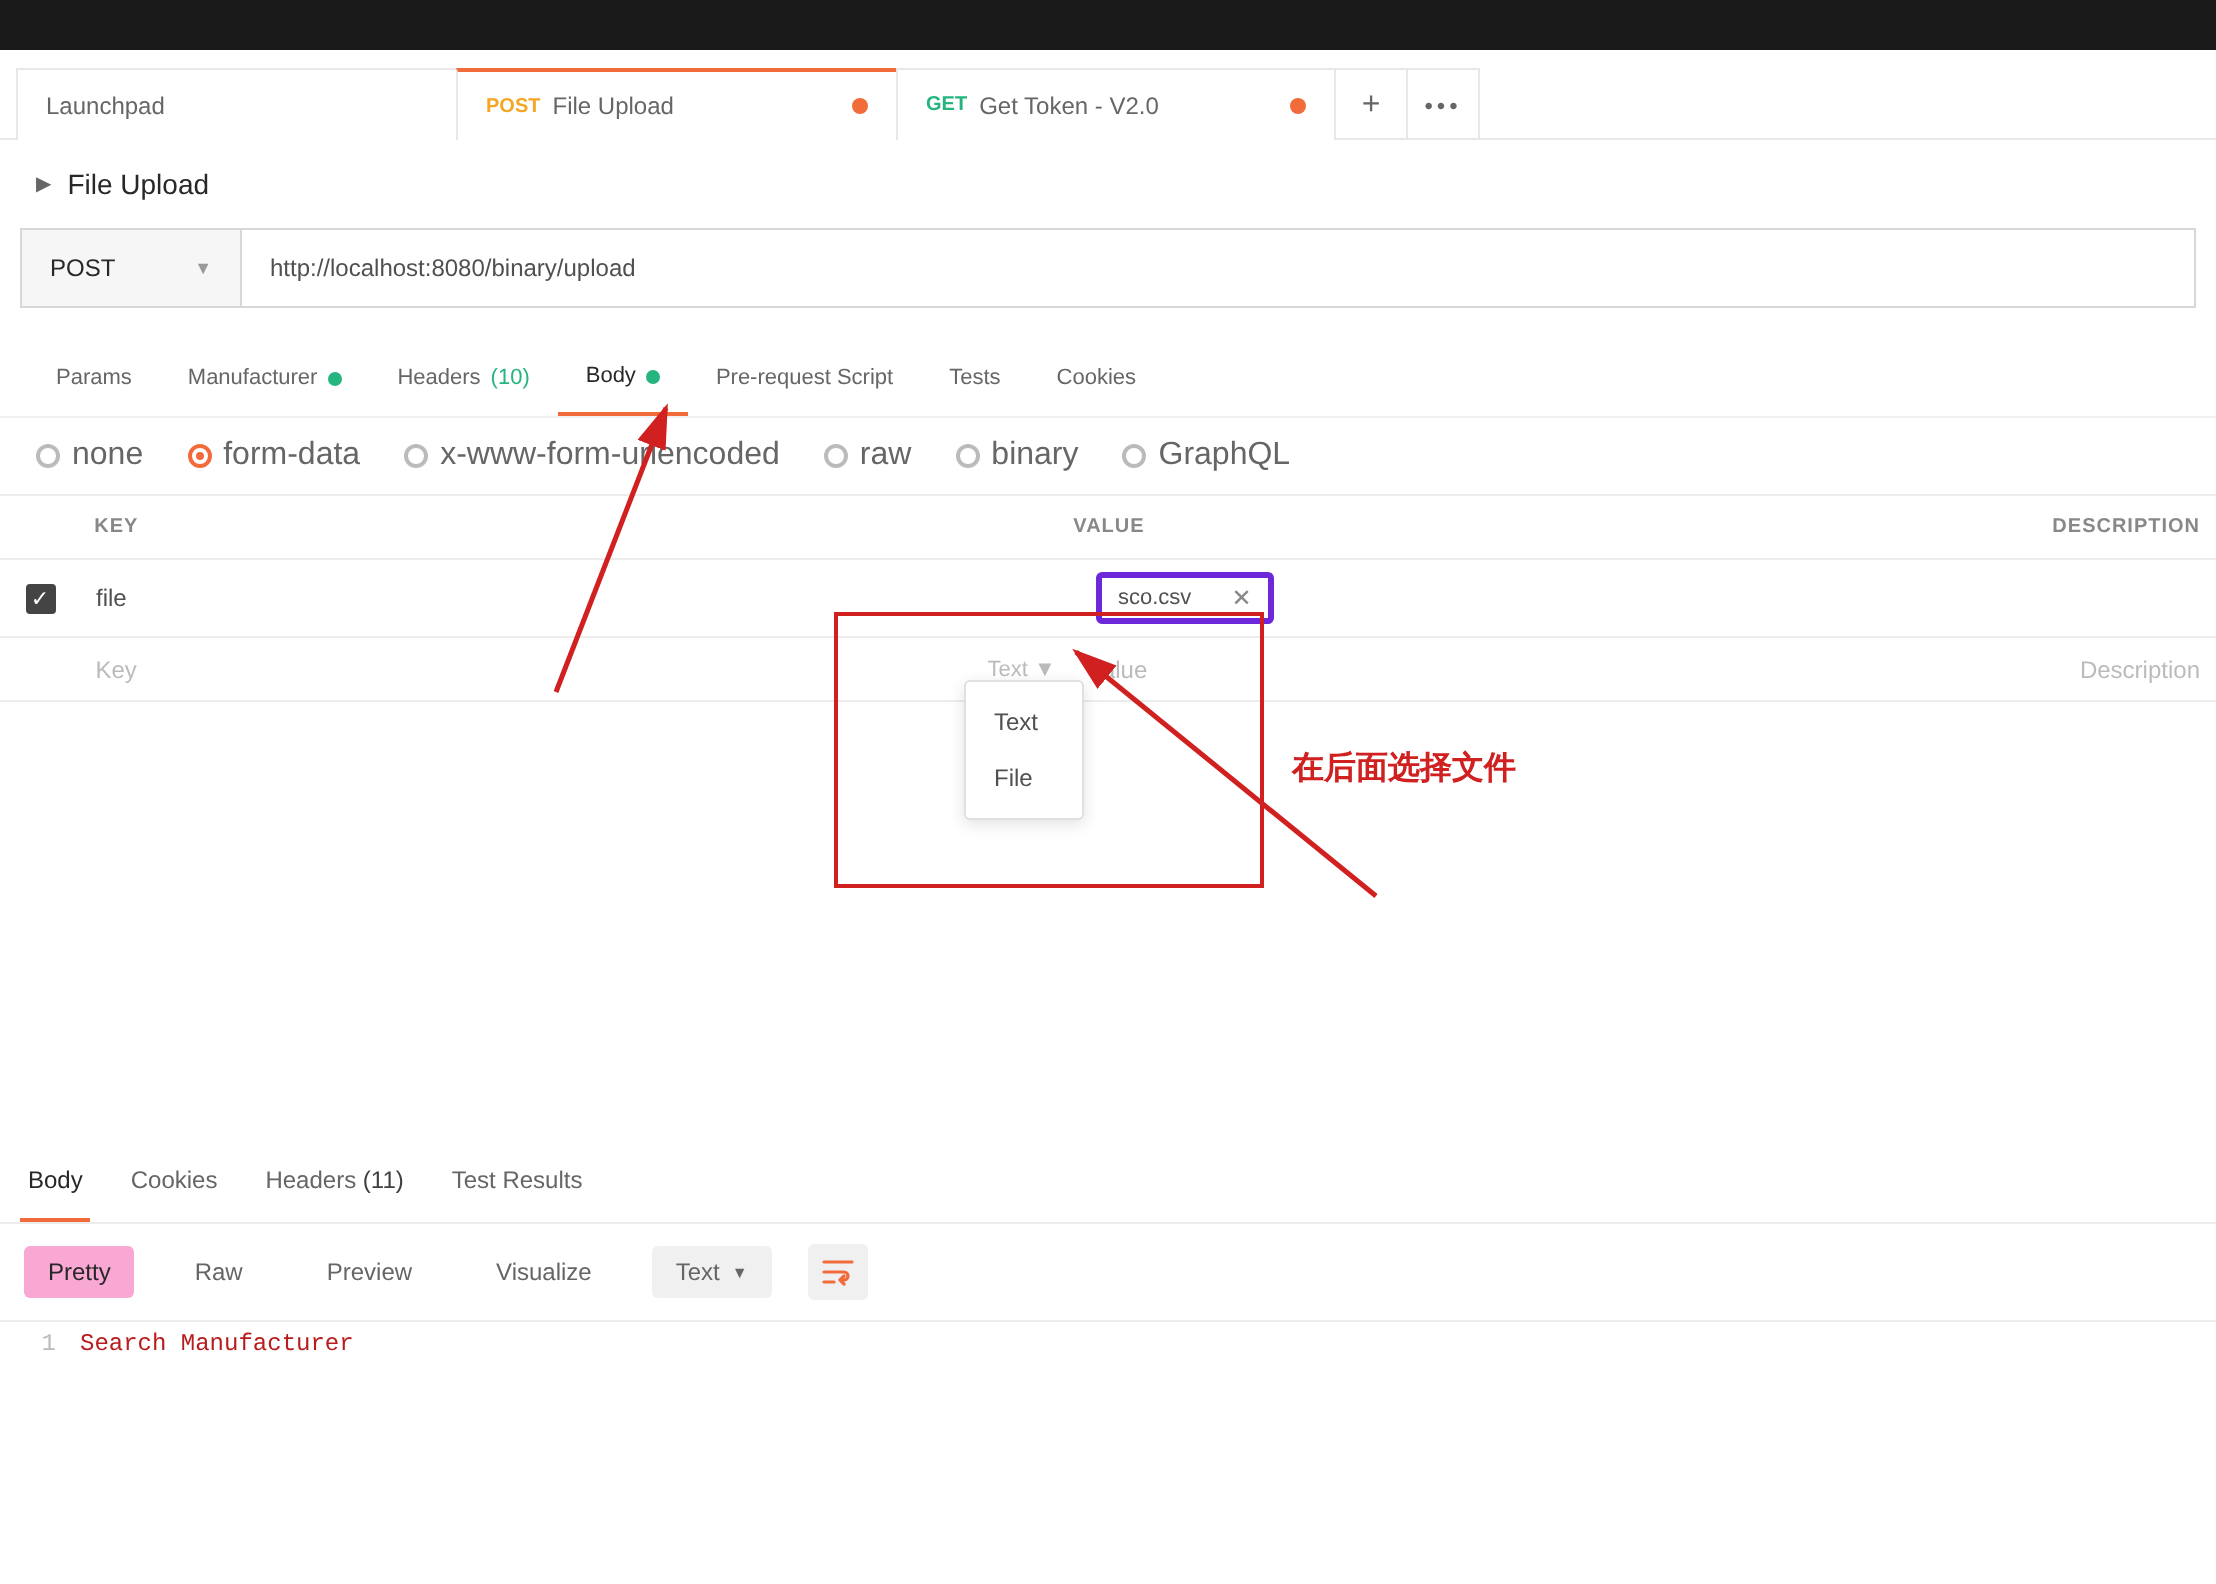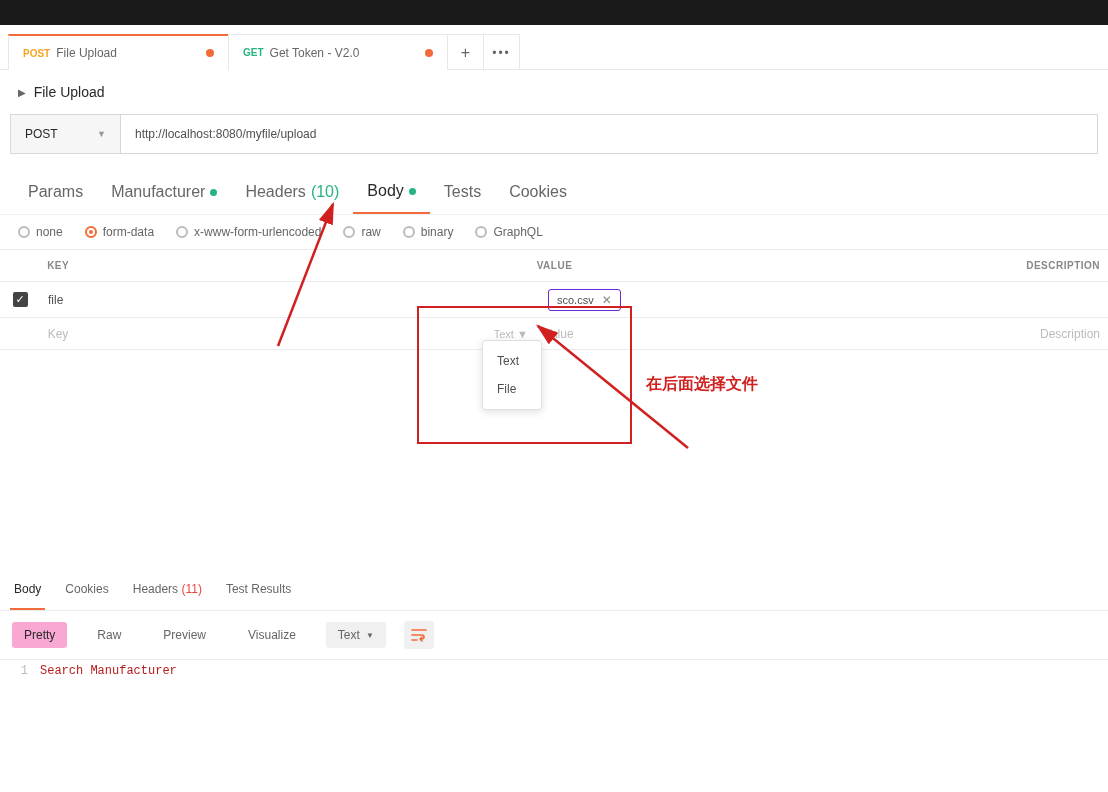--- a/index.html
+++ b/index.html
@@ -17,71 +17,74 @@
 .tab-btn { width: 36px; height: 36px; border: 1px solid #e8e8e8; border-bottom: none; display: flex; align-items: center; justify-content: center; color: #666; font-size: 16px; cursor: pointer; }
 .tab-btn.plus { border-left: none; }
 .tab-btn.dots { border-left: none; font-size: 12px; letter-spacing: 2px; }
 .breadcrumb { display: flex; align-items: center; padding: 14px 18px; font-size: 14px; color: #282828; }
 .breadcrumb .caret { margin-right: 8px; color: #666; font-size: 10px; }
 .url-row { display: flex; margin: 0 10px 16px 10px; border: 1px solid #d8d8d8; height: 40px; }
 .method-select { width: 110px; display: flex; align-items: center; justify-content: space-between; padding: 0 14px; background: #f6f6f6; border-right: 1px solid #d8d8d8; font-size: 12px; color: #282828; cursor: pointer; }
 .method-select .chev { font-size: 9px; color: #999; }
 .url-input { flex: 1; display: flex; align-items: center; padding: 0 14px; font-size: 12px; color: #505050; }
 .req-tabs { display: flex; align-items: center; padding: 0 14px; border-bottom: 1px solid #f0f0f0; }
-.req-tab { padding: 12px 14px; font-size: 16px; color: #666; cursor: pointer; display: flex; align-items: center; gap: 5px; }
+.req-tab { padding: 12px 14px; font-size: 11px; color: #666; cursor: pointer; display: flex; align-items: center; gap: 5px; }
 .req-tab.active { color: #282828; border-bottom: 2px solid #f26b3a; }
 .req-tab .green-dot { width: 7px; height: 7px; background: #26b47f; border-radius: 50%; display: inline-block; }
 .req-tab .count { color: #26b47f; }
 .req-tab .body-dot { width: 7px; height: 7px; background: #26b47f; border-radius: 50%; display: inline-block; }
 .body-types { display: flex; align-items: center; padding: 10px 18px; gap: 22px; }
-.radio-opt { display: flex; align-items: center; gap: 6px; font-size: 12px; color: #666; cursor: pointer; }
+.radio-opt { display: flex; align-items: center; gap: 6px; font-size: 16px; color: #666; cursor: pointer; }
 .radio { width: 12px; height: 12px; border-radius: 50%; border: 2px solid #bbb; display: inline-block; }
 .radio.checked { border-color: #f26b3a; position: relative; }
 .radio.checked::after { content: ""; position: absolute; inset: 2px; background: #f26b3a; border-radius: 50%; }
 .kv-table { width: 100%; }
 .kv-header { display: flex; background: #fff; border-top: 1px solid #ececec; border-bottom: 1px solid #ececec; }
 .col-check { width: 40px; display: flex; align-items: center; justify-content: center; padding: 10px 0; }
 .col-key { width: 500px; padding: 10px 8px; font-size: 10px; color: #888; font-weight: 600; letter-spacing: 0.5px; }
 .col-value { width: 500px; padding: 10px 8px; font-size: 10px; color: #888; font-weight: 600; letter-spacing: 0.5px; }
 .col-desc { flex: 1; padding: 10px 8px; font-size: 10px; color: #888; font-weight: 600; letter-spacing: 0.5px; }
 .kv-row { display: flex; border-bottom: 1px solid #ececec; align-items: center; min-height: 32px; }
 .kv-row .cell { padding: 6px 8px; font-size: 12px; color: #505050; }
 .kv-row .ph { color: #bbb; }
 .checkbox { width: 15px; height: 15px; background: #444; border-radius: 2px; display: flex; align-items: center; justify-content: center; color: #fff; font-size: 11px; }
-.file-chip { display: inline-flex; align-items: center; border: 1px solid #6d28d9; border-radius: 3px; padding: 3px 8px; font-size: 11px; gap: 8px; color: #505050; }
+.file-chip { display: inline-flex; align-items: center; border: 3px solid #6d28d9; border-radius: 3px; padding: 3px 8px; font-size: 11px; gap: 20px; color: #505050; }
 .file-chip .x { color: #888; cursor: pointer; font-size: 12px; }
 .type-select { color: #bbb; font-size: 11px; display: inline-flex; align-items: center; gap: 3px; cursor: pointer; }
 .dropdown { position: absolute; left: 482px; top: 340px; background: #fff; border: 1px solid #e0e0e0; box-shadow: 0 2px 8px rgba(0,0,0,0.12); border-radius: 3px; padding: 6px 0; width: 60px; z-index: 10; }
 .dropdown-item { padding: 7px 14px; font-size: 12px; color: #505050; cursor: pointer; }
 .red-box { position: absolute; left: 417px; top: 306px; width: 215px; height: 138px; border: 2px solid #d02020; pointer-events: none; z-index: 5; }
 .arrow-svg { position: absolute; pointer-events: none; z-index: 6; }
 .annotation-text { position: absolute; left: 646px; top: 374px; color: #d02020; font-size: 16px; font-weight: 700; font-family: "Microsoft YaHei", sans-serif; }
 .spacer { height: 220px; }
 .resp-tabs { display: flex; padding: 0 10px; border-bottom: 1px solid #ececec; gap: 16px; }
 .resp-tab { padding: 12px 4px; font-size: 12px; color: #666; cursor: pointer; }
 .resp-tab.active { color: #282828; border-bottom: 2px solid #f26b3a; }
-.resp-tab .count { color: #ef4444; }
+.resp-tab .count { color: #404040; }
 .resp-toolbar { display: flex; align-items: center; padding: 10px 12px; gap: 18px; background: #fff; }
 .tool-btn { padding: 6px 12px; font-size: 12px; color: #666; cursor: pointer; border-radius: 3px; }
 .tool-btn.active { background: #f9a8d4; color: #282828; }
 .tool-sel { display: flex; align-items: center; gap: 6px; padding: 6px 12px; font-size: 12px; color: #666; background: #f0f0f0; border-radius: 3px; cursor: pointer; }
 .tool-sel .chev { font-size: 8px; }
 .wrap-icon { width: 30px; height: 28px; background: #f0f0f0; border-radius: 3px; display: flex; align-items: center; justify-content: center; cursor: pointer; }
 .wrap-icon svg { width: 16px; height: 14px; }
 .resp-body { border-top: 1px solid #ececec; display: flex; font-family: "Courier New", monospace; font-size: 12px; padding: 4px 0; }
 .line-no { width: 40px; text-align: right; padding-right: 12px; color: #bbb; }
 .line-content { color: #b91c1c; }
 .key-cell-flex { display: flex; justify-content: space-between; align-items: center; }
 </style>
 </head>
 <body>
 
 <div class="top-bar"></div>
 
 <div class="tabs-strip">
+  <div class="tab first">
+    <span>Launchpad</span>
+  </div>
   <div class="tab active">
     <span class="method post">POST</span>
     <span>File Upload</span>
     <span class="dot"></span>
   </div>
   <div class="tab" style="border-right:1px solid #e8e8e8;">
     <span class="method get">GET</span>
     <span>Get Token - V2.0</span>
     <span class="dot"></span>
   </div>
@@ -93,39 +96,42 @@
   <span class="caret">▶</span>
   <span>File Upload</span>
 </div>
 
 <div class="url-row">
   <div class="method-select">
     <span>POST</span>
     <span class="chev">▼</span>
   </div>
   <div class="url-input">
-    <span>http://localhost:8080/myfile/upload</span>
+    <span>http://localhost:8080/binary/upload</span>
   </div>
 </div>
 
 <div class="req-tabs">
   <div class="req-tab">
       <span>Params</span>
     </div>
   <div class="req-tab">
       <span>Manufacturer</span>
       <span class="green-dot"></span>
     </div>
   <div class="req-tab">
       <span>Headers</span>
       <span class="count">(10)</span>
     </div>
   <div class="req-tab active">
       <span>Body</span>
       <span class="body-dot"></span>
+    </div>
+  <div class="req-tab">
+      <span>Pre-request Script</span>
     </div>
   <div class="req-tab">
       <span>Tests</span>
     </div>
   <div class="req-tab">
       <span>Cookies</span>
     </div>
 </div>
 
 <div class="body-types">

